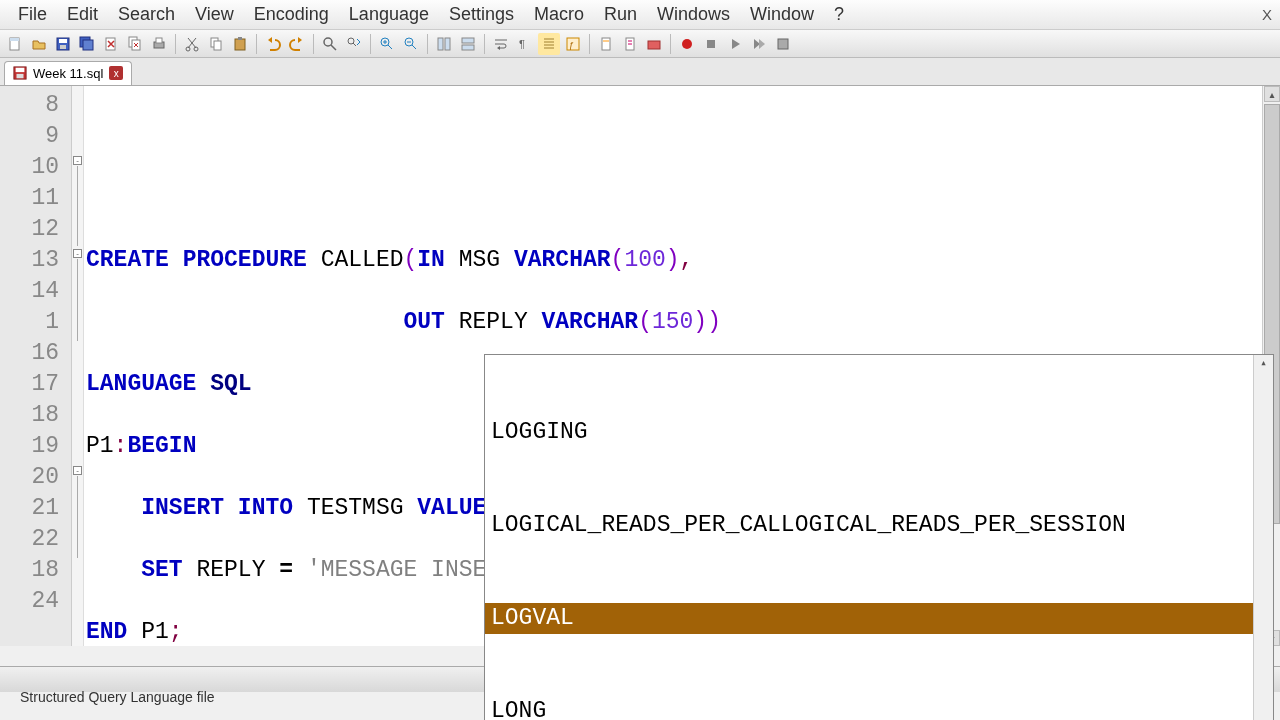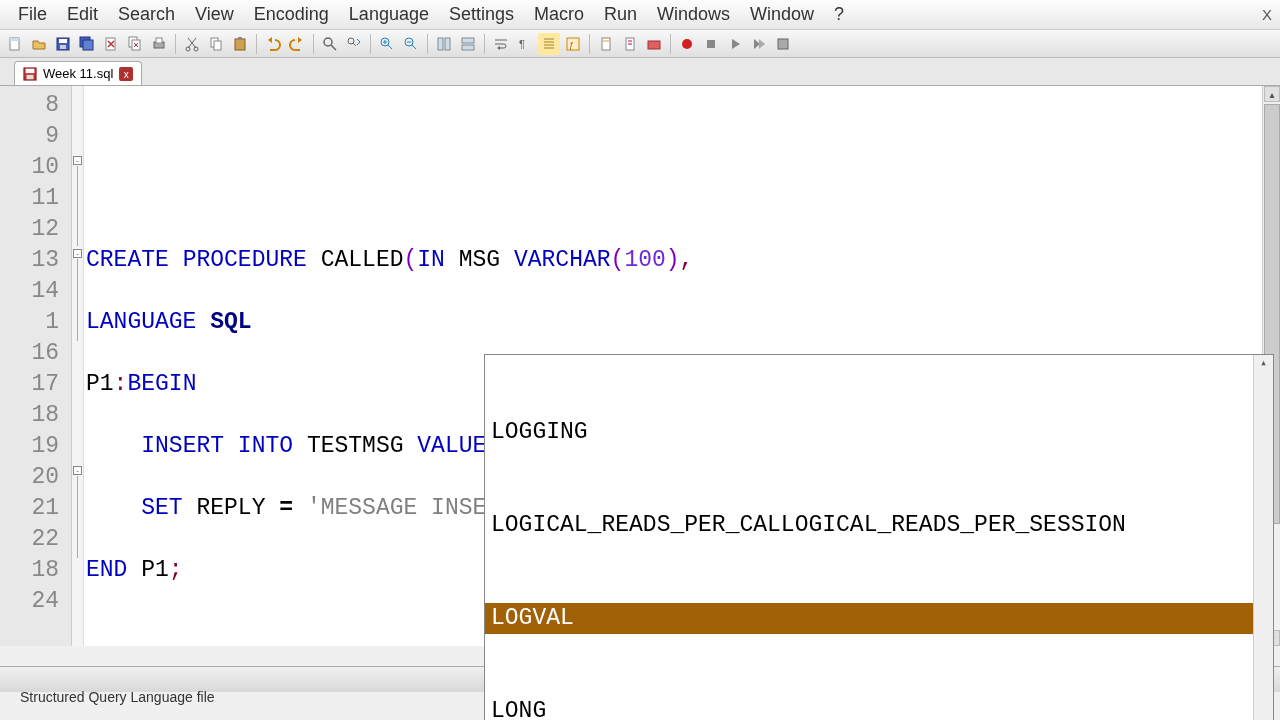--- a/index.html
+++ b/index.html
@@ -8,34 +8,34 @@
 .menubar { background: linear-gradient(#fdfdfd, #e8e8e8); height: 30px; display: flex; align-items: center; padding: 0 8px; border-bottom: 1px solid #ccc; position: relative; }
 .menubar .menu-item { padding: 4px 10px; font-size: 18px; color: #333; cursor: pointer; }
 .close-x { position: absolute; right: 8px; font-size: 15px; color: #555; cursor: pointer; }
 
 .toolbar { background: linear-gradient(#f8f8f8, #e0e0e0); height: 28px; display: flex; align-items: center; padding: 0 4px; border-bottom: 1px solid #bbb; gap: 2px; }
 .tb-btn { width: 22px; height: 22px; display: flex; align-items: center; justify-content: center; border: 1px solid transparent; border-radius: 2px; cursor: pointer; }
 .tb-btn svg { width: 16px; height: 16px; }
 .tb-sep { width: 1px; height: 20px; background: #bbb; margin: 0 3px; }
 
 .tabbar { background: #e8e8e8; height: 28px; display: flex; align-items: flex-end; padding: 0 4px; border-bottom: 1px solid #aaa; }
-.tab { background: #fff; border: 1px solid #aaa; border-bottom: none; padding: 4px 8px; display: flex; align-items: flex-end; gap: 6px; font-size: 13px; border-radius: 4px 4px 0 0; margin-left: 10px; }
+.tab { background: #fff; border: 1px solid #aaa; border-bottom: none; padding: 4px 8px; display: flex; align-items: flex-start; gap: 6px; font-size: 13px; border-radius: 4px 4px 0 0; }
 .tab .disk-icon { width: 14px; height: 14px; }
 .tab .close-tab { width: 14px; height: 14px; background: #b03030; color: #fff; font-size: 10px; display: flex; align-items: center; justify-content: center; border-radius: 2px; cursor: pointer; }
 
 .editor-wrap { position: relative; background: #fff; height: 560px; display: flex; }
 .gutter { width: 72px; background: #e8e8e8; border-right: 1px solid #ccc; padding-top: 4px; }
 .gutter .ln { height: 31px; font-family: 'Courier New', monospace; font-size: 23px; color: #888; text-align: right; padding-right: 12px; line-height: 31px; }
 .fold-col { width: 12px; background: #f4f4f4; border-right: 1px solid #ddd; position: relative; }
 .fold-mark { position: absolute; left: 1px; width: 9px; height: 9px; border: 1px solid #888; background: #fff; font-size: 8px; line-height: 7px; text-align: center; color: #555; }
 .fold-line { position: absolute; left: 5px; width: 1px; background: #aaa; }
 
 .code { flex: 1; font-family: 'Courier New', monospace; font-size: 23px; line-height: 31px; padding-top: 4px; padding-left: 2px; position: relative; white-space: pre; }
 .code .line { height: 31px; }
-.kw { color: #0000c0; font-weight: normal; }
+.kw { color: #0000c0; font-weight: bold; }
 .kw2 { color: #000080; font-weight: bold; }
 .num { color: #6d28d9; }
 .str { color: #808080; }
 .op { color: #000; font-weight: bold;}
 .punc { color: #800040; }
 .paren { color: #8000c0; }
 
 .autocomplete { position: absolute; left: 400px; top: 268px; width: 790px; background: #fff; border: 1px solid #888; font-family: 'Courier New', monospace; font-size: 23px; z-index: 10; display:flex; }
 .ac-list { flex:1; }
 .ac-item { height: 31px; line-height: 31px; padding: 0 6px; color: #000; }
@@ -294,20 +294,21 @@
     <div class="fold-line" style="top:80px;height:80px"></div>
     <div class="fold-mark" style="top:163px">-</div>
     <div class="fold-line" style="top:173px;height:82px"></div>
     <div class="fold-mark" style="top:380px">-</div>
     <div class="fold-line" style="top:390px;height:82px"></div>
   </div>
   <div class="code">
 <div class="line"></div>
 <div class="line"></div>
 <div class="line"><span class="kw">CREATE</span> <span class="kw">PROCEDURE</span><span> CALLED</span><span class="paren">(</span><span class="kw">IN</span><span> MSG </span><span class="kw">VARCHAR</span><span class="paren">(</span><span class="num">100</span><span class="paren">)</span><span class="punc">,</span></div>
+<div class="line"><span>                       </span><span class="kw">OUT</span><span> REPLY </span><span class="kw">VARCHAR</span><span class="paren">(</span><span class="num">150</span><span class="paren">))</span></div>
 <div class="line"><span class="kw">LANGUAGE</span><span class="kw2"> SQL</span></div>
 <div class="line"><span>P1</span><span class="punc">:</span><span class="kw">BEGIN</span></div>
 <div class="line"><span>    </span><span class="kw">INSERT</span><span> </span><span class="kw">INTO</span><span> TESTMSG </span><span class="kw">VALUES</span><span class="paren">(</span><span>MSG</span><span class="paren">)</span><span class="punc">;</span></div>
 <div class="line"><span>    </span><span class="kw">SET</span><span> REPLY </span><span class="op">=</span><span> </span><span class="str">'MESSAGE INSERTED SUCCESSFULLY '</span><span> </span><span class="op">||</span><span> </span><span class="kw">CHAR</span><span class="paren">(</span><span class="kw">CURRENT</span><span> </span><span class="kw">DATE</span><span class="paren">)</span><span class="punc">;</span></div>
 <div class="line"><span class="kw">END</span><span> P1</span><span class="punc">;</span></div>
 <div class="line"></div>
 
 
 
 

